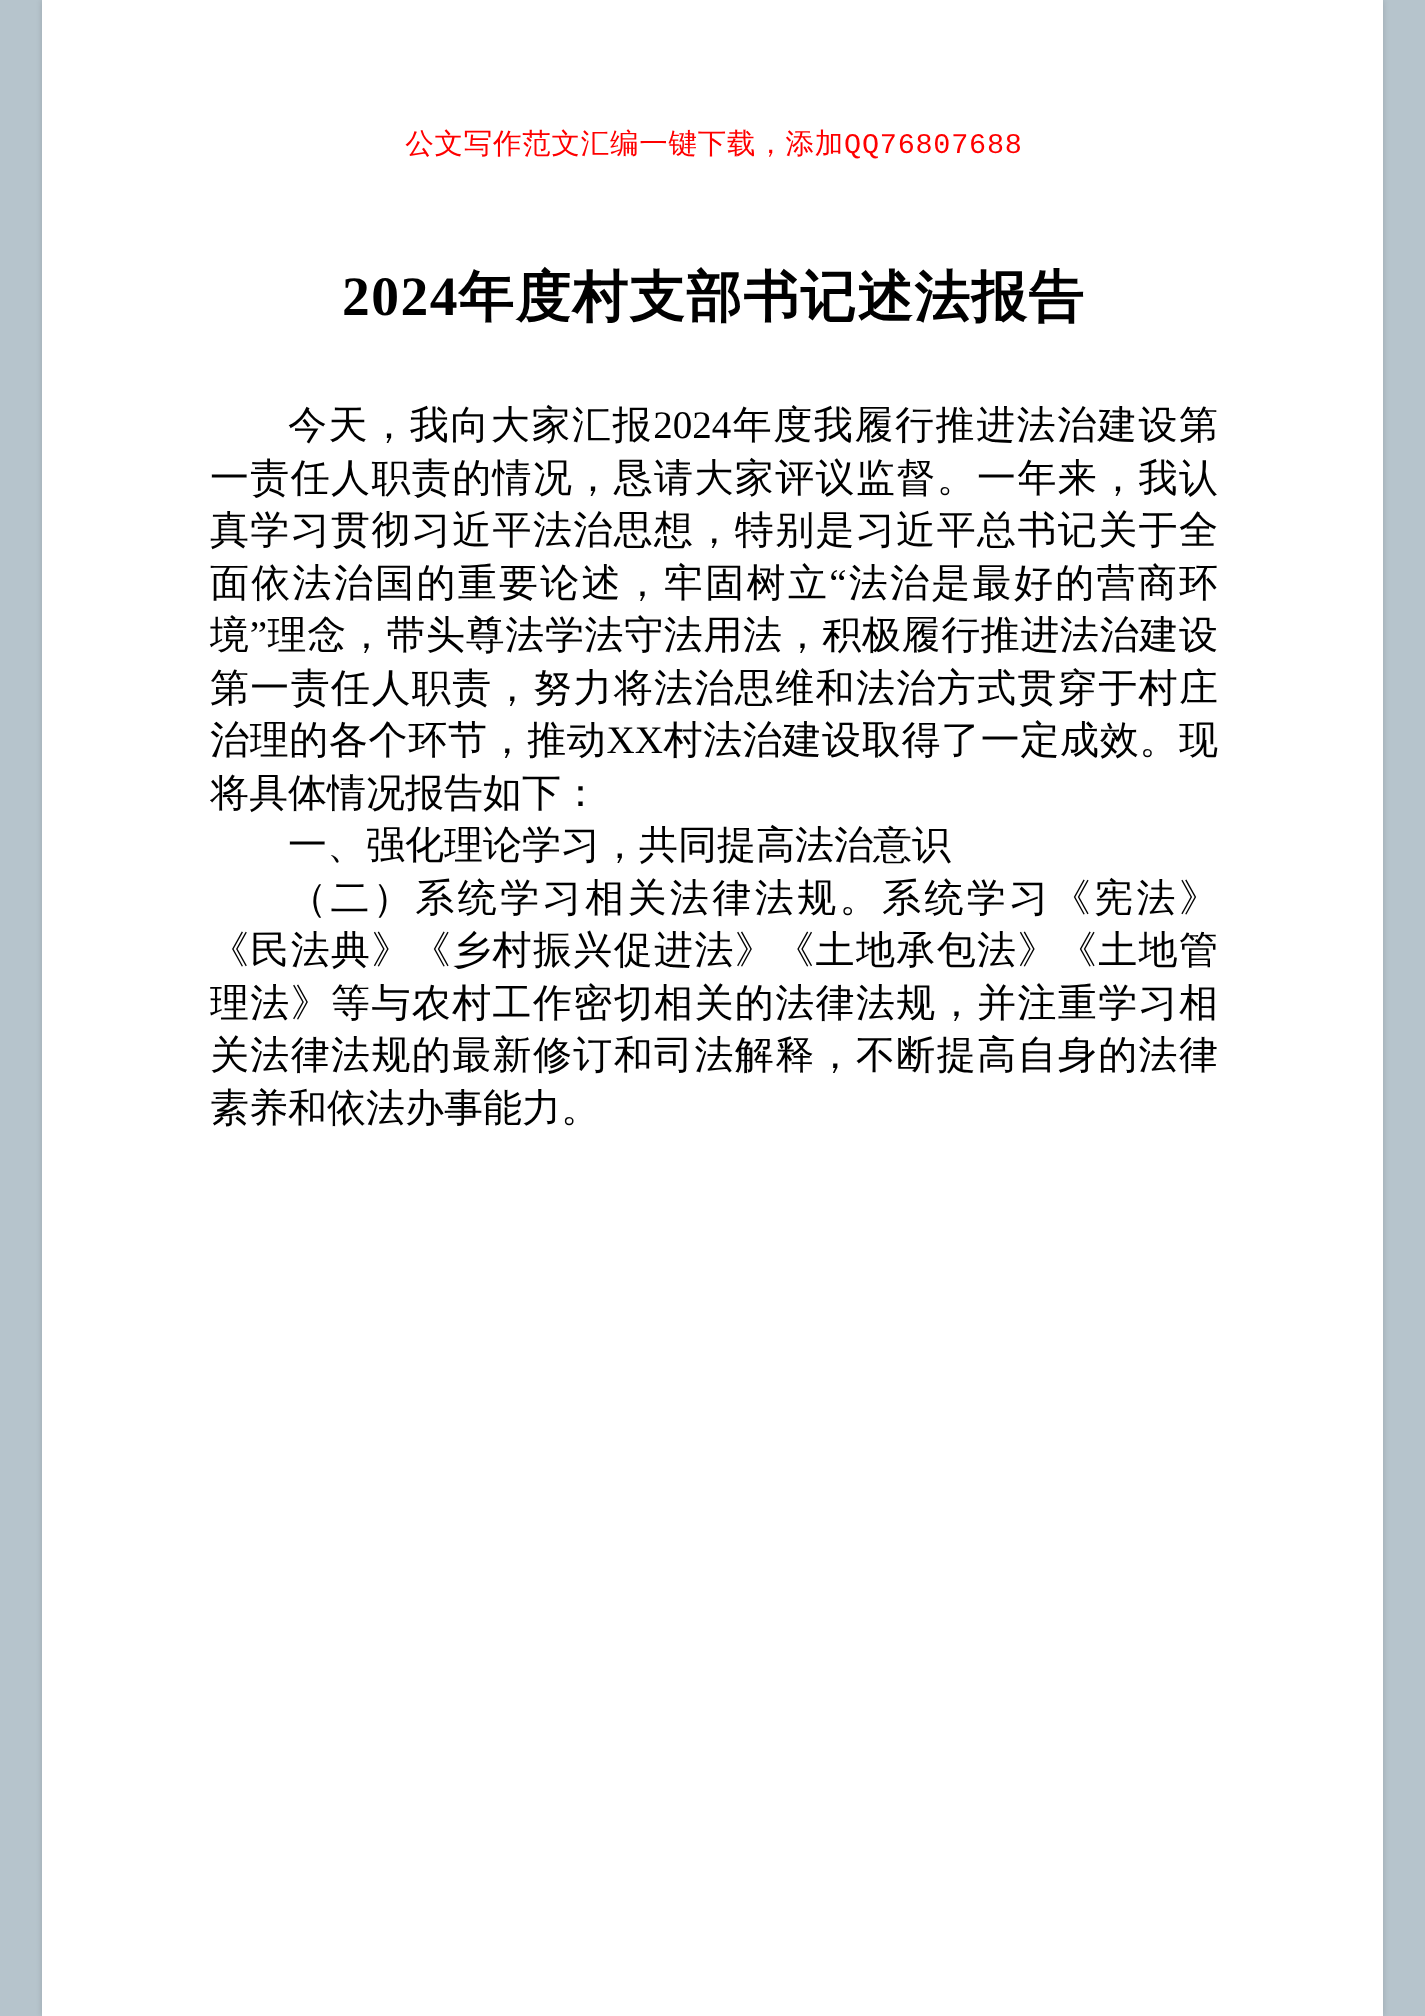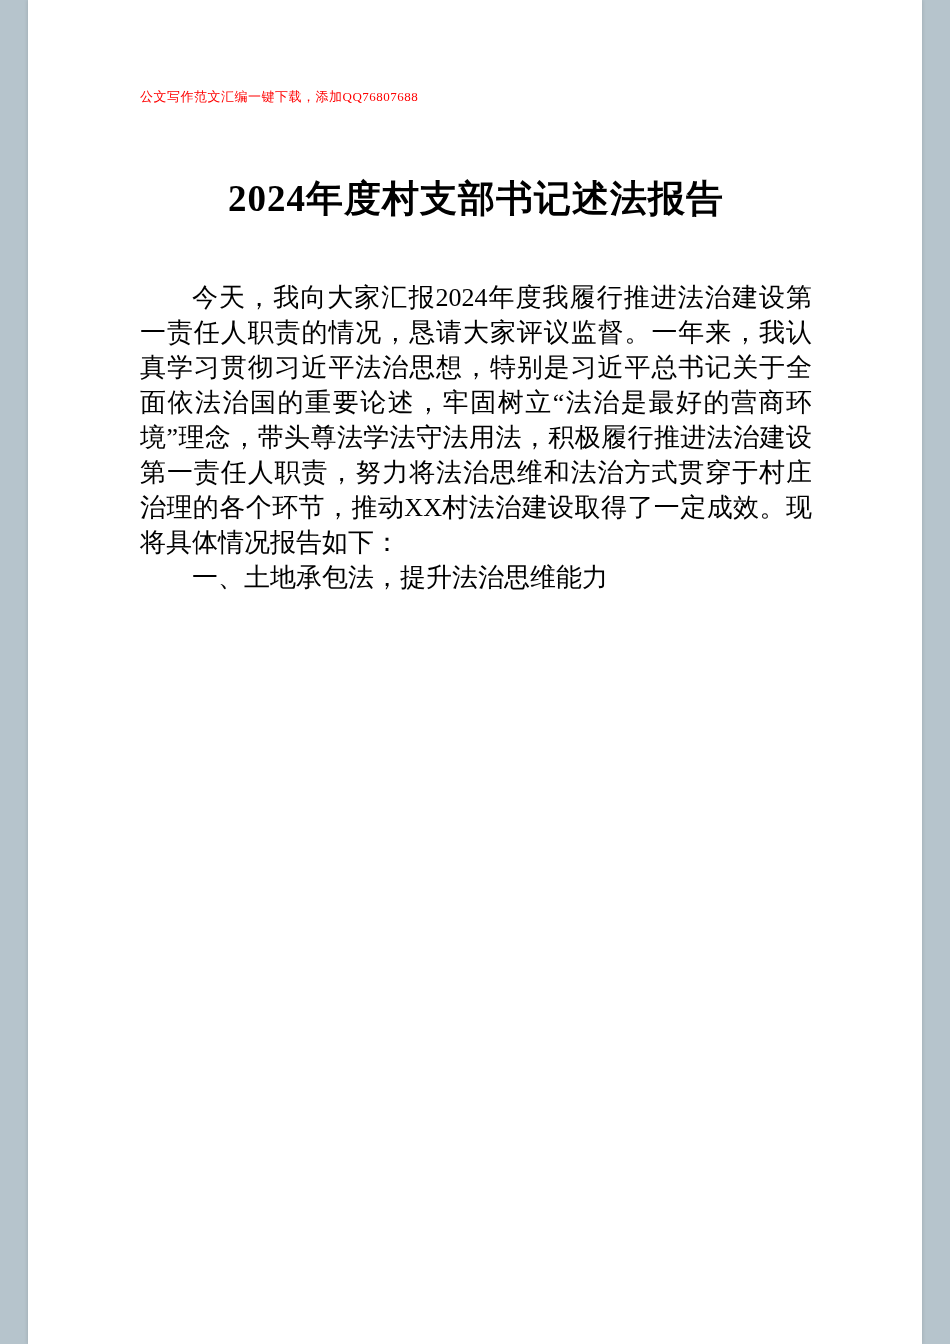--- a/index.html
+++ b/index.html
@@ -21,37 +21,38 @@
     position: absolute;
     left: 28px;
     top: 0;
     width: 894px;
     height: 1344px;
     background: #ffffff;
     padding: 86px 110px 0 112px;
     box-shadow: 0 0 4px rgba(0,0,0,0.15);
   }
   .notice {
-    text-align: left;
+    text-align: center;
     color: #fe0000;
-    font-size: 13px;
+    font-size: 19px;
     line-height: 22px;
     letter-spacing: 0.5px;
+    font-family: Liberation Mono, monospace;
   }
   .title {
     margin: 68px 0 12px 0;
     text-align: center;
     color: #000000;
     font-size: 37px;
     font-weight: bold;
     line-height: 46px;
     letter-spacing: 1px;
   }
   .body {
-    margin-top: 58px;
+    margin-top: 44px;
     color: #000000;
     font-size: 26px;
     line-height: 35px;
     text-align: justify;
     text-justify: inter-character;
   }
   .para {
     margin: 0;
     text-indent: 2em;
     word-break: break-all;
@@ -62,17 +63,18 @@
 
 <div class="canvas">
   <div class="page">
 
     <div class="notice">公文写作范文汇编一键下载，添加QQ76807688</div>
 
     <h1 class="title">2024年度村支部书记述法报告</h1>
 
     <div class="body">
       <p class="para">今天，我向大家汇报2024年度我履行推进法治建设第一责任人职责的情况，恳请大家评议监督。一年来，我认真学习贯彻习近平法治思想，特别是习近平总书记关于全面依法治国的重要论述，牢固树立“法治是最好的营商环境”理念，带头尊法学法守法用法，积极履行推进法治建设第一责任人职责，努力将法治思维和法治方式贯穿于村庄治理的各个环节，推动XX村法治建设取得了一定成效。现将具体情况报告如下：</p>
-      <p class="para">一、土地承包法，提升法治思维能力</p>
+      <p class="para">一、强化理论学习，共同提高法治意识</p>
+      <p class="para">（二）系统学习相关法律法规。系统学习《宪法》《民法典》《乡村振兴促进法》《土地承包法》《土地管理法》等与农村工作密切相关的法律法规，并注重学习相关法律法规的最新修订和司法解释，不断提高自身的法律素养和依法办事能力。</p>
     </div>
 
   </div>
 </div>
 
 </body></html>

